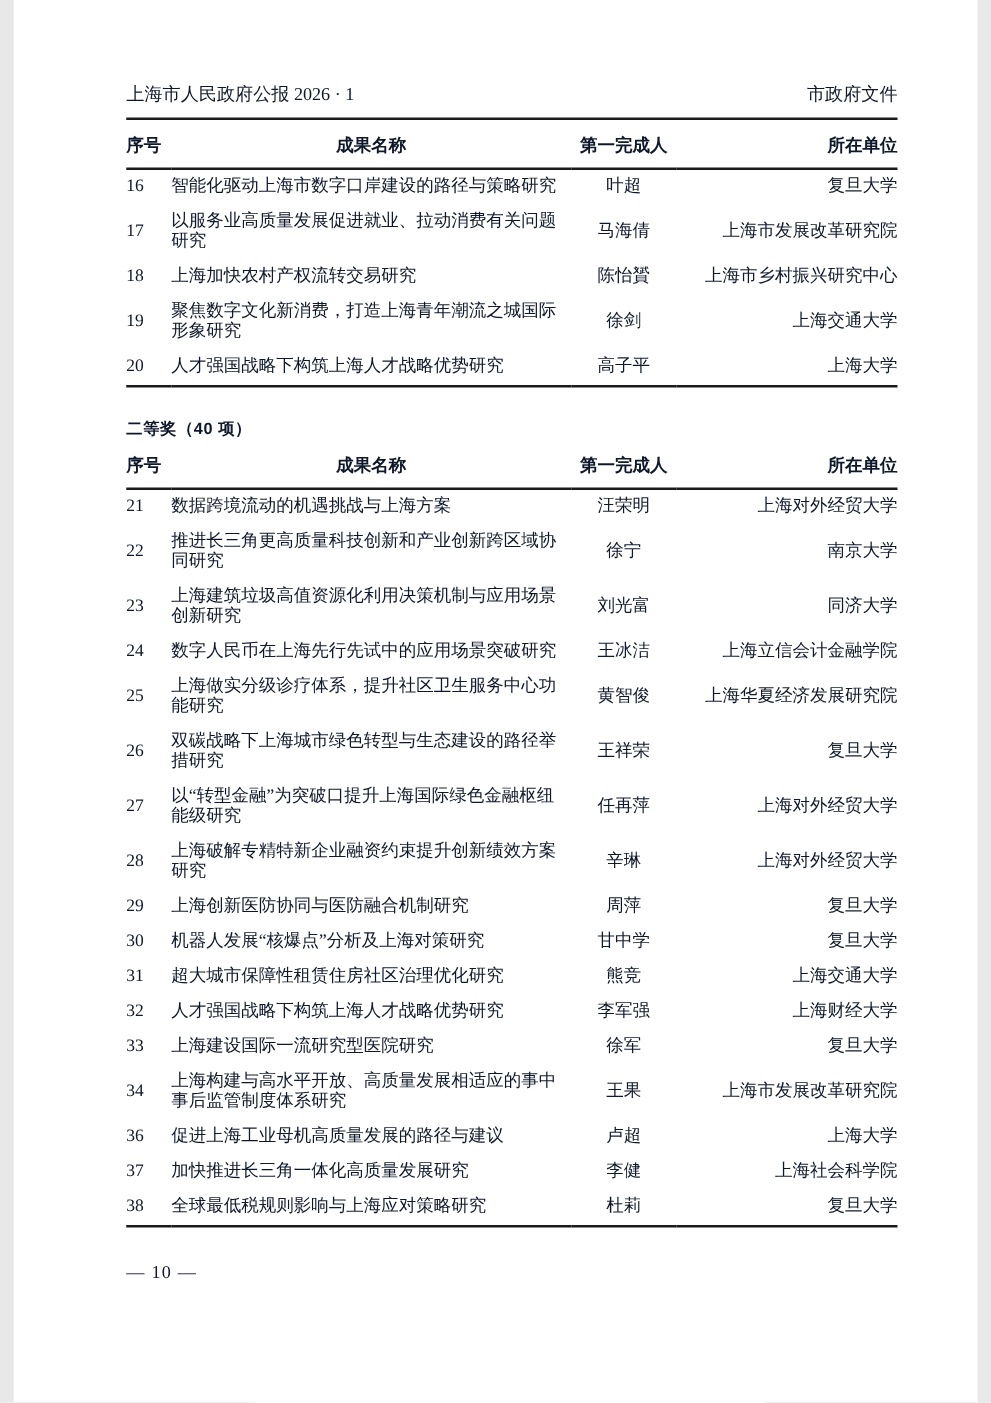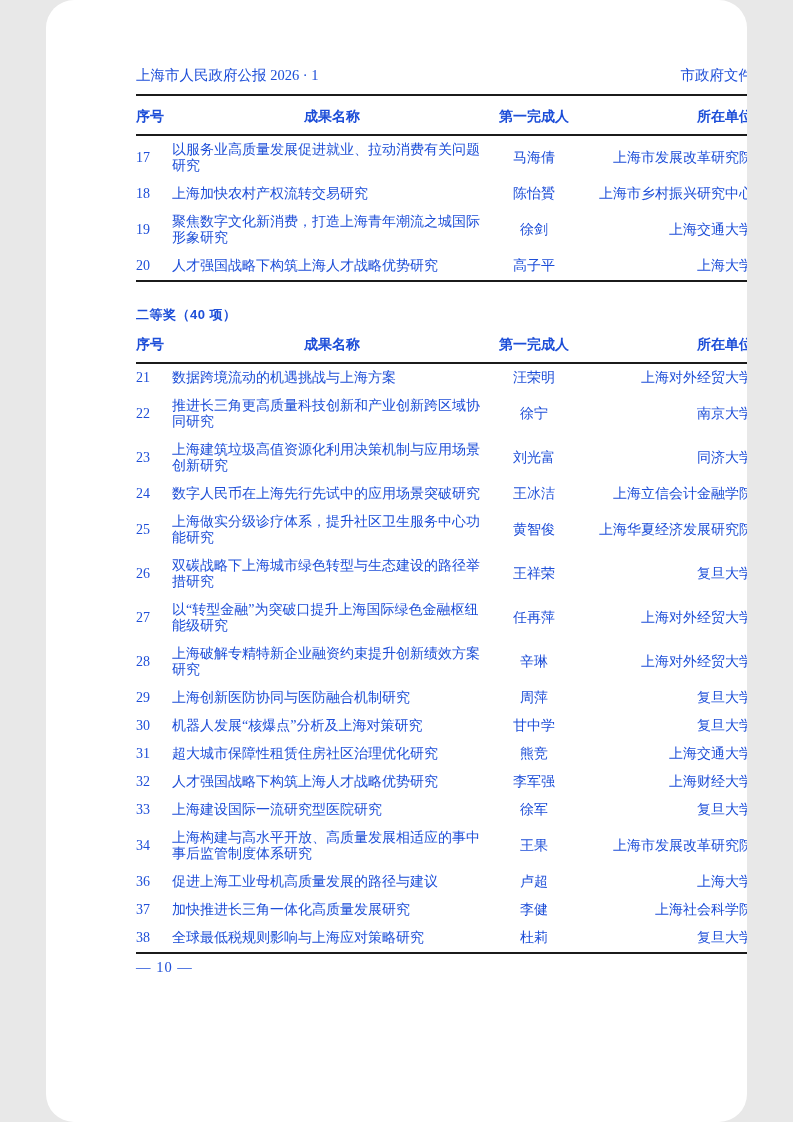--- a/index.html
+++ b/index.html
@@ -1,26 +1,25 @@
 <!DOCTYPE html>
 <html><head>
 <meta charset="utf-8">
 <style>
   * { margin: 0; padding: 0; box-sizing: border-box; }
   html, body { background: #e8e8e8; }
   .page {
-    width: 701px;
+    width: 771px;
     height: 1122px;
     background: #ffffff;
     position: relative;
     margin: 0 auto;
     font-family: "Liberation Serif", "DejaVu Serif", serif;
-    color: #1d4ed8;
+    color: #0f172a;
     overflow: hidden;
-    border-radius: 28px;
   }
   .content {
     position: absolute;
     left: 90px;
     top: 66px;
     width: 617px;
   }
   .page-header {
     display: flex;
     justify-content: space-between;
@@ -59,21 +58,21 @@
   .col-unit   { text-align: right; }
   td.col-unit { white-space: pre-line; }
   .section-heading {
     font-family: "Liberation Sans", "DejaVu Sans", sans-serif;
     font-weight: 700;
     font-size: 13px;
     margin: 24px 0 0 0;
     letter-spacing: 0.5px;
   }
   .page-footer {
-    margin-top: 5px;
+    margin-top: 28px;
     font-size: 14.5px;
     letter-spacing: 1px;
   }
 </style>
 </head>
 <body>
 
 <div class="page">
   <div class="content">
 
@@ -86,20 +85,26 @@
       <thead>
         <tr>
           <th class="col-no">序号</th>
           <th class="col-title">成果名称</th>
           <th class="col-person">第一完成人</th>
           <th class="col-unit">所在单位</th>
         </tr>
       </thead>
       <tbody>
 
+      <tr>
+          <td class="col-no">16</td>
+          <td class="col-title">智能化驱动上海市数字口岸建设的路径与策略研究</td>
+          <td class="col-person">叶超</td>
+          <td class="col-unit">复旦大学</td>
+        </tr>
           <tr>
           <td class="col-no">17</td>
           <td class="col-title">以服务业高质量发展促进就业、拉动消费有关问题研究</td>
           <td class="col-person">马海倩</td>
           <td class="col-unit">上海市发展改革研究院</td>
         </tr>
           <tr>
           <td class="col-no">18</td>
           <td class="col-title">上海加快农村产权流转交易研究</td>
           <td class="col-person">陈怡贇</td>

